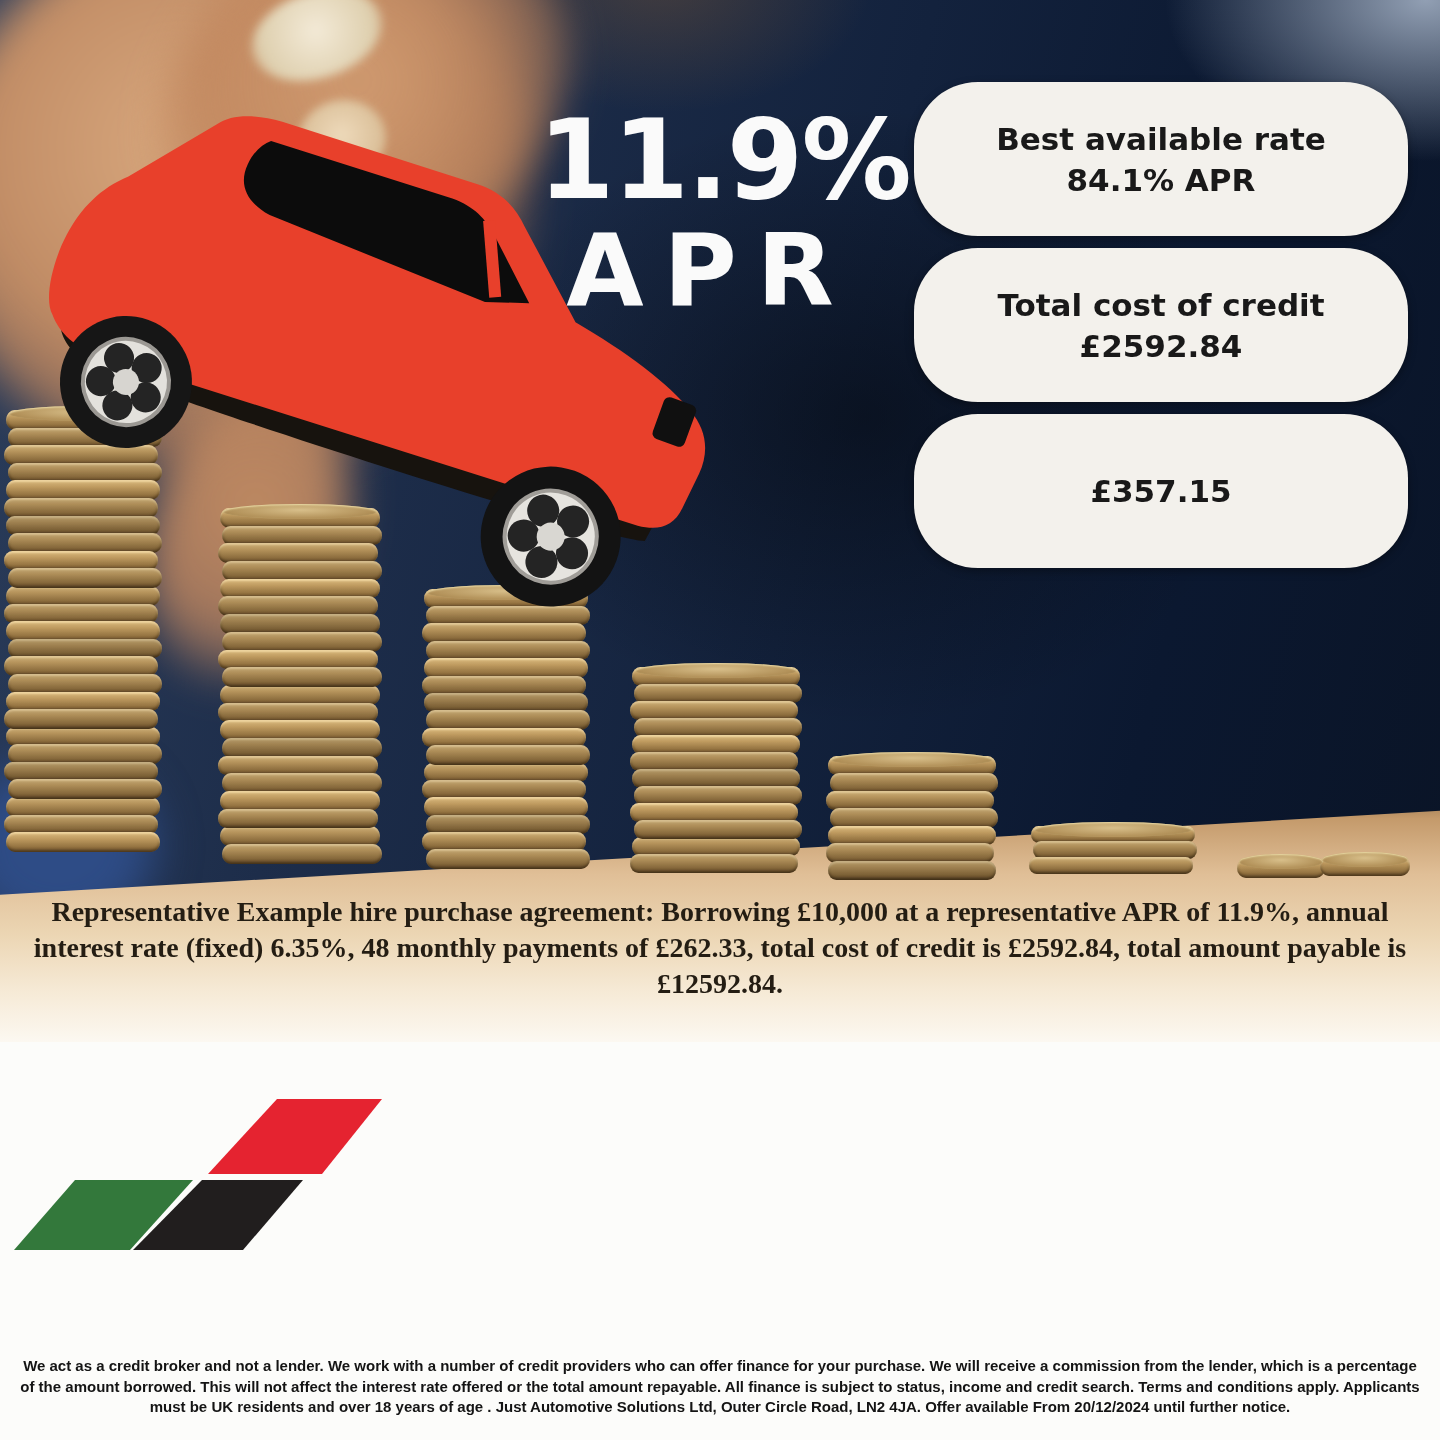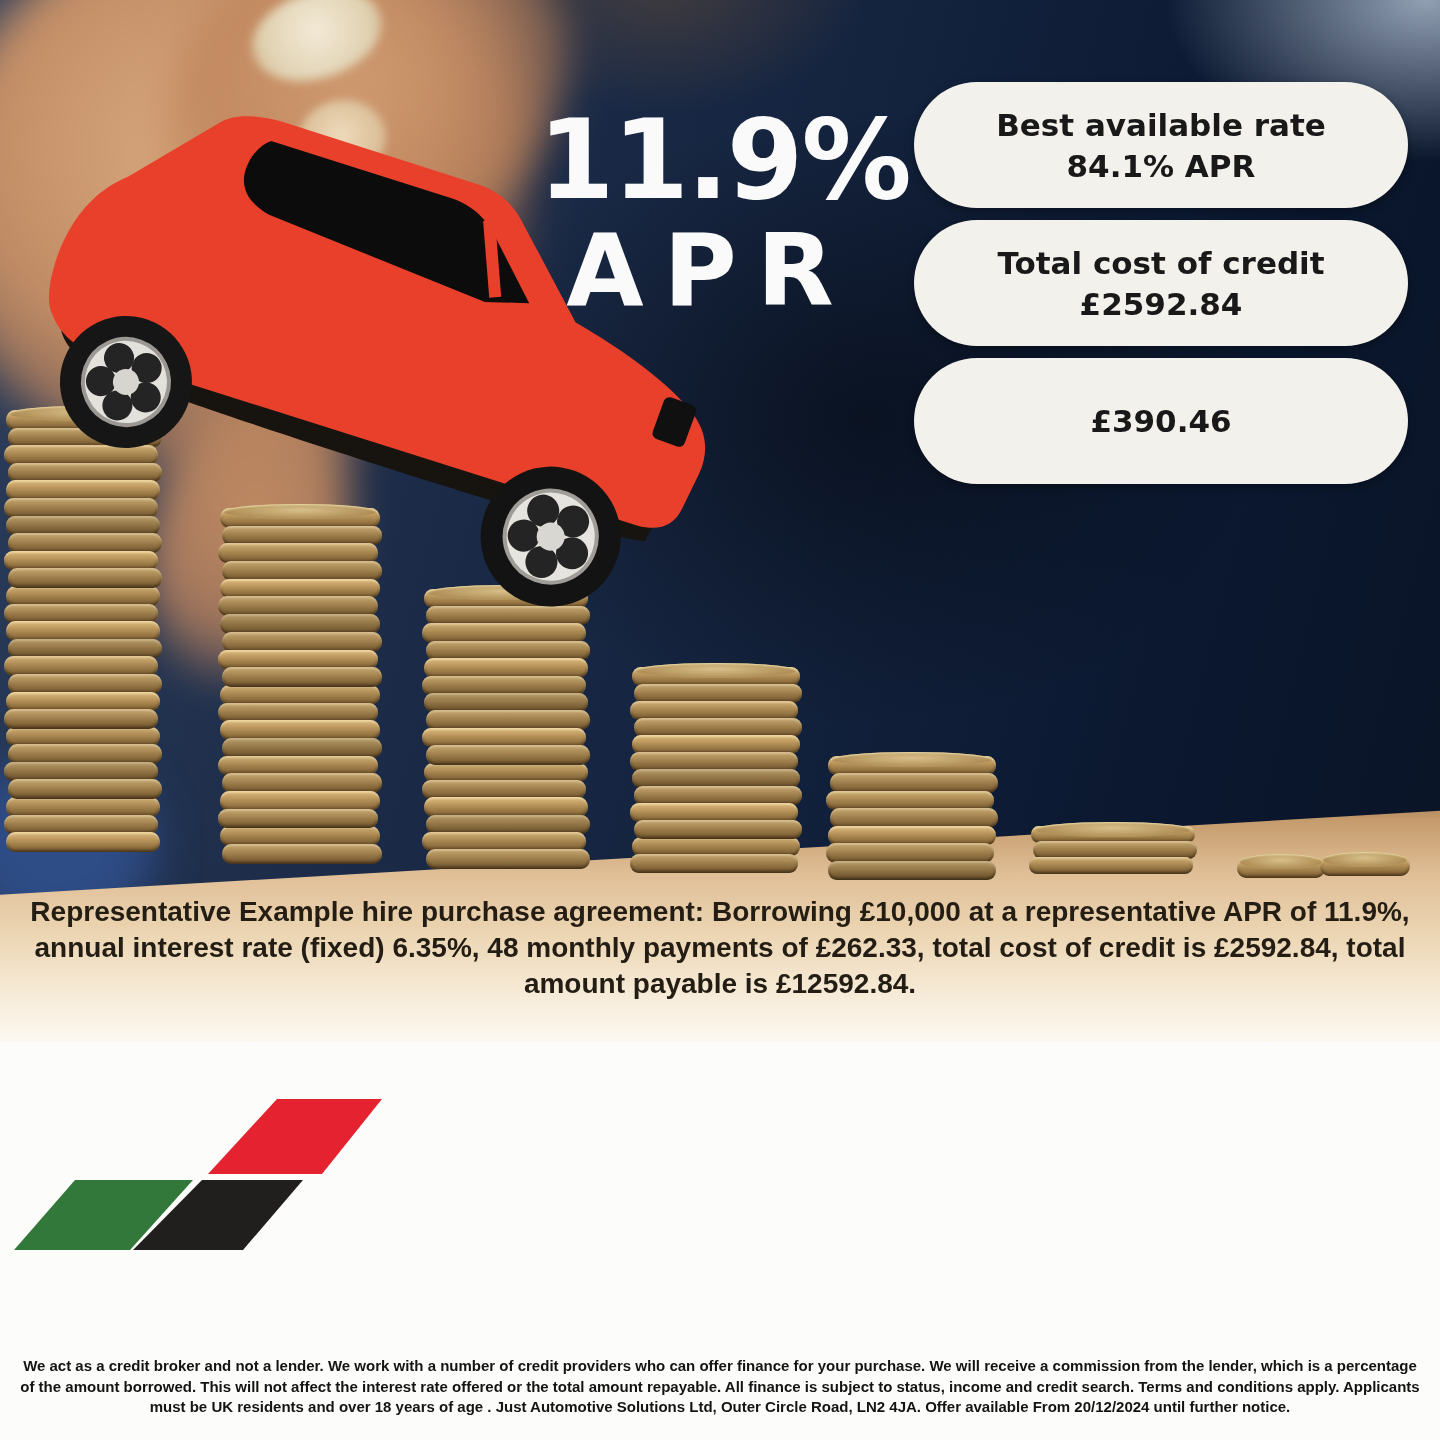--- a/index.html
+++ b/index.html
@@ -50,26 +50,26 @@
   .coin:nth-child(3n){transform:translateX(-2px);}
   .coin:nth-child(4n+1){filter:brightness(1.06);}
   .coin:nth-child(7n){filter:brightness(.88);}
 
   .headline{position:absolute;left:538px;top:106px;width:330px;z-index:6;text-align:center;
     color:#fafafa;font-family:"DejaVu Sans",sans-serif;font-weight:bold;}
   .headline .rate{font-size:110px;line-height:108px;letter-spacing:-2px;}
   .headline .apr{font-size:100px;line-height:102px;letter-spacing:20px;margin-top:6px;margin-left:14px;}
 
   .pills{position:absolute;left:914px;top:82px;width:494px;z-index:6;display:flex;flex-direction:column;gap:12px;}
-  .pill{height:126px;border-radius:64px;background:#f3f1ec;box-shadow:0 3px 9px rgba(0,0,0,.35);
+  .pill{height:154px;border-radius:64px;background:#f3f1ec;box-shadow:0 3px 9px rgba(0,0,0,.35);
     display:flex;flex-direction:column;justify-content:center;align-items:center;gap:5px;
     font-family:"DejaVu Sans",sans-serif;font-weight:bold;font-size:31px;line-height:36px;color:#191919;text-align:center;}
 
   .rep-text{position:absolute;left:22px;right:22px;top:894px;z-index:6;text-align:center;
-    font-family:Liberation Sans, sans-serif;font-weight:bold;font-size:28px;line-height:36px;color:#241d13;}
+    font-family:Liberation Serif, serif;font-weight:bold;font-size:28px;line-height:36px;color:#241d13;}
 
   
   .footer{position:absolute;left:0;top:1042px;width:1440px;height:398px;background:#fcfcfa;}
   .logo-mark{position:absolute;left:0;top:50px;width:400px;height:172px;}
   .wordmark{position:absolute;left:400px;top:88px;width:1020px;white-space:nowrap;
     font-family:"Liberation Sans",sans-serif;font-weight:bold;font-style:italic;
     font-size:70px;line-height:72px;letter-spacing:2px;color:#231f20;}
   .wordmark .red{color:#c1272d;}
   .wordmark .green{color:#2e7d32;}
   .wordmark .sep{font-style:normal;font-weight:600;margin:0 22px;transform:scaleY(1.05);display:inline-block;}
@@ -242,21 +242,21 @@
     <div class="pills">
       <div class="pill">
         <div>Best available rate</div>
         <div>84.1% APR</div>
       </div>
       <div class="pill">
         <div>Total cost of credit</div>
         <div>£2592.84</div>
       </div>
       <div class="pill">
-        <div>£390.46</div>
+        <div>£357.15</div>
       </div>
     </div>
 
     <div class="rep-text">Representative Example hire purchase agreement: Borrowing £10,000 at a representative APR of 11.9%, annual interest rate (fixed) 6.35%, 48 monthly payments of £262.33, total cost of credit is £2592.84, total amount payable is £12592.84.</div>
   </div>
 
   <div class="footer">
     <svg class="logo-mark" viewBox="0 0 400 172">
       <polygon points="277,7 382,7 322,82 208,82" fill="#e52330"></polygon>
       <polygon points="75,88 193,88 130,158 14,158" fill="#33783b"></polygon>

